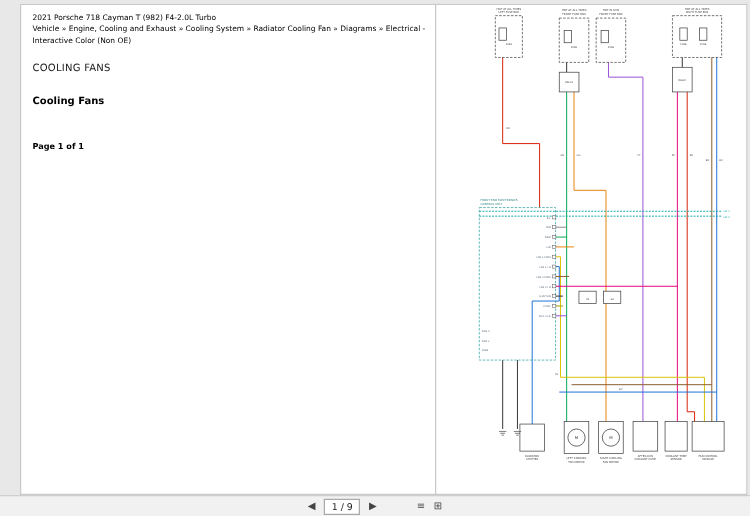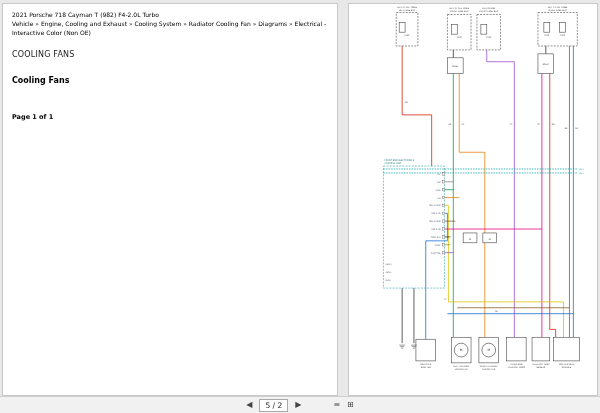--- a/index.html
+++ b/index.html
@@ -1,19 +1,19 @@
 <!DOCTYPE html>
 <html><head>
 <meta charset="utf-8">
 <style>
   html,body{margin:0;padding:0;background:#e8e8e8;}
   .app{position:relative;width:600px;height:413px;background:#e8e8e8;
        font-family:"DejaVu Sans",sans-serif;overflow:hidden;}
   .page{position:absolute;top:3px;background:#fff;border:1px solid #c9c9c9;box-sizing:border-box;}
-  .page-left{left:2px;width:336px;height:393px;padding:7px 9px;}
+  .page-left{left:16px;width:336px;height:393px;padding:7px 9px;}
   .page-right{left:348px;width:250px;height:393px;}
   .page-right svg{display:block;width:100%;height:100%;}
   .lp-title{font-size:6px;color:#000;}
   .lp-crumbs{font-size:6px;margin-top:2px;line-height:1.45;color:#000;max-width:318px;}
   .lp-heading{font-size:8px;margin-top:13px;color:#222;letter-spacing:.2px;}
   .lp-doctitle{font-size:8px;font-weight:bold;margin-top:17px;color:#000;}
   .lp-pageinfo{font-size:6.5px;font-weight:bold;margin-top:28px;color:#000;}
   .toolbar{position:absolute;left:0;right:0;bottom:0;height:16px;background:#f1f1f1;
            border-top:1px solid #cfcfcf;display:flex;align-items:center;justify-content:center;gap:7px;}
   .tb-btn{font-size:8px;color:#444;cursor:pointer;line-height:1;}
@@ -148,20 +148,20 @@
         <text x="114" y="368.5" font-size="2.2" fill="#444444" text-anchor="middle"><tspan x="114" dy="0">LEFT COOLING</tspan><tspan x="114" dy="2.8">FAN MOTOR</tspan></text>
         <text x="142" y="368.5" font-size="2.2" fill="#444444" text-anchor="middle"><tspan x="142" dy="0">RIGHT COOLING</tspan><tspan x="142" dy="2.8">FAN MOTOR</tspan></text>
         <text x="170" y="366.5" font-size="2.2" fill="#444444" text-anchor="middle"><tspan x="170" dy="0">AFTER-RUN</tspan><tspan x="170" dy="2.8">COOLANT PUMP</tspan></text>
         <text x="195" y="366.5" font-size="2.2" fill="#444444" text-anchor="middle"><tspan x="195" dy="0">COOLANT TEMP</tspan><tspan x="195" dy="2.8">SENSOR</tspan></text>
         <text x="221" y="366.5" font-size="2.2" fill="#444444" text-anchor="middle"><tspan x="221" dy="0">FAN CONTROL</tspan><tspan x="221" dy="2.8">MODULE</tspan></text>
       </svg>
   </div>
 
   <div class="toolbar">
     <span class="tb-btn">◀</span>
-    <span class="tb-page">5 / 2</span>
+    <span class="tb-page">1 / 9</span>
     <span class="tb-btn">▶</span>
     <span class="tb-gap"></span>
     <span class="tb-btn">≡</span>
     <span class="tb-btn">⊞</span>
   </div>
 
 </div>
 
 </body></html>

